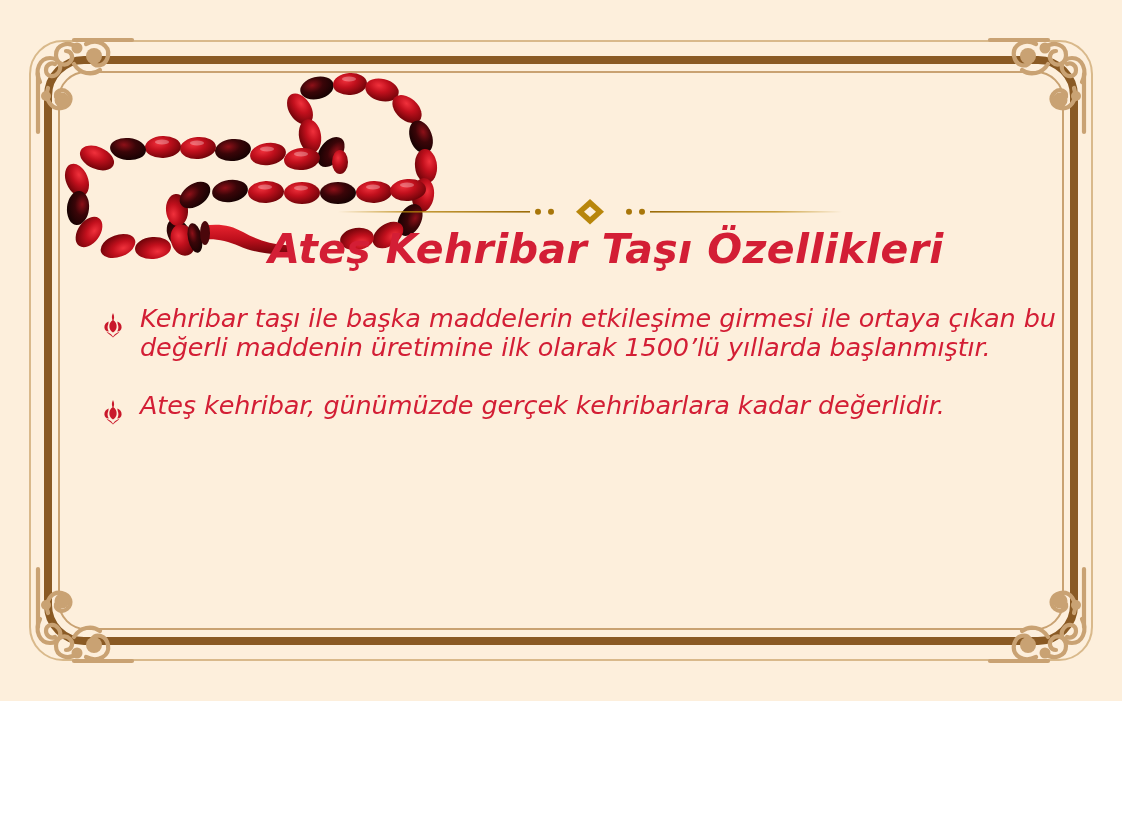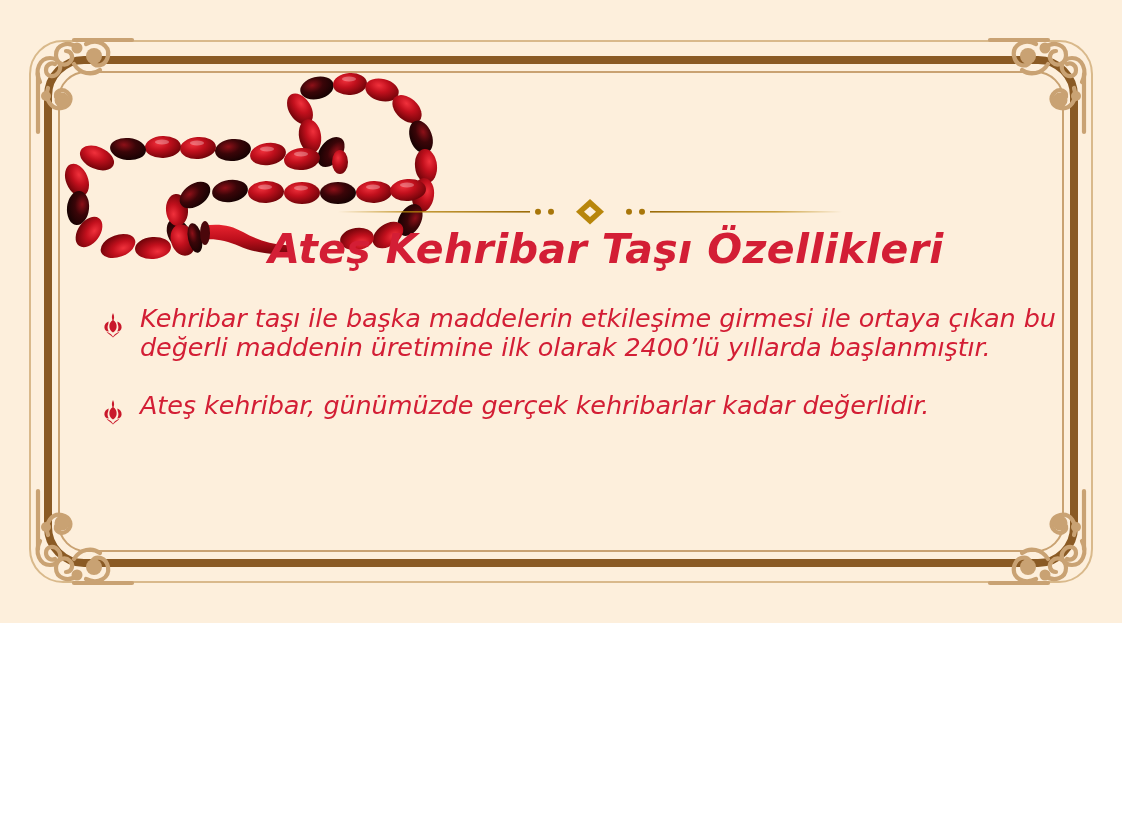--- a/index.html
+++ b/index.html
@@ -9,21 +9,21 @@
   body {
     width: 1122px;
     height: 827px;
     overflow: hidden;
     font-family: "DejaVu Sans", sans-serif;
   }
 
   .card {
     position: relative;
     width: 1122px;
-    height: 623px;
+    height: 701px;
     background: #FDEFDC;
     overflow: hidden;
   }
 
   
   .frame-outer-line {
     position: absolute;
     left: 29px;
     top: 40px;
     right: 29px;
@@ -354,37 +354,37 @@
                      C11,19.2 9.6,17.4 9.4,15.2 C9,12 10.4,9.6 13,8 Z"></path>
             <path d="M8.6,9.4 C6,10.4 4.2,12.6 4.4,15.4 C4.6,17.8 6.4,19.4 8.8,19.4
                      C7.4,17.2 7.2,14.6 8.2,12.2 C8.4,11.4 8.6,10.4 8.6,9.4 Z"></path>
             <path d="M17.4,9.4 C20,10.4 21.8,12.6 21.6,15.4 C21.4,17.8 19.6,19.4 17.2,19.4
                      C18.6,17.2 18.8,14.6 17.8,12.2 C17.6,11.4 17.4,10.4 17.4,9.4 Z"></path>
             <path d="M6.2,19.6 C9,21.2 11.2,21.6 13,24.8 C14.8,21.6 17,21.2 19.8,19.6
                      C17.4,22.2 15.6,23 13,25.6 C10.4,23 8.6,22.2 6.2,19.6 Z"></path>
           </g>
         </svg>
       </div>
-      <div class="bullet-text">Kehribar taşı ile başka maddelerin etkileşime girmesi ile ortaya çıkan bu değerli maddenin üretimine ilk olarak 2400’lü yıllarda başlanmıştır.</div>
+      <div class="bullet-text">Kehribar taşı ile başka maddelerin etkileşime girmesi ile ortaya çıkan bu değerli maddenin üretimine ilk olarak 1500’lü yıllarda başlanmıştır.</div>
     </div>
 
     <div class="bullet-row" style="margin-bottom:36px;">
       <div class="bullet-mark">
         <svg width="26" height="26" viewBox="0 0 26 26">
           <g fill="#C9182B">
             <path d="M13,1 C14.6,4.2 14.4,6.6 13,9.4 C11.6,6.6 11.4,4.2 13,1 Z"></path>
             <path d="M13,8 C15.6,9.6 17,12 16.6,15.2 C16.4,17.4 15,19.2 13,20.6
                      C11,19.2 9.6,17.4 9.4,15.2 C9,12 10.4,9.6 13,8 Z"></path>
             <path d="M8.6,9.4 C6,10.4 4.2,12.6 4.4,15.4 C4.6,17.8 6.4,19.4 8.8,19.4
                      C7.4,17.2 7.2,14.6 8.2,12.2 C8.4,11.4 8.6,10.4 8.6,9.4 Z"></path>
             <path d="M17.4,9.4 C20,10.4 21.8,12.6 21.6,15.4 C21.4,17.8 19.6,19.4 17.2,19.4
                      C18.6,17.2 18.8,14.6 17.8,12.2 C17.6,11.4 17.4,10.4 17.4,9.4 Z"></path>
             <path d="M6.2,19.6 C9,21.2 11.2,21.6 13,24.8 C14.8,21.6 17,21.2 19.8,19.6
                      C17.4,22.2 15.6,23 13,25.6 C10.4,23 8.6,22.2 6.2,19.6 Z"></path>
           </g>
         </svg>
       </div>
-      <div class="bullet-text">Ateş kehribar, günümüzde gerçek kehribarlar kadar değerlidir.</div>
+      <div class="bullet-text">Ateş kehribar, günümüzde gerçek kehribarlara kadar değerlidir.</div>
     </div>
 
 
   </div>
 </div>
 
 </body></html>

